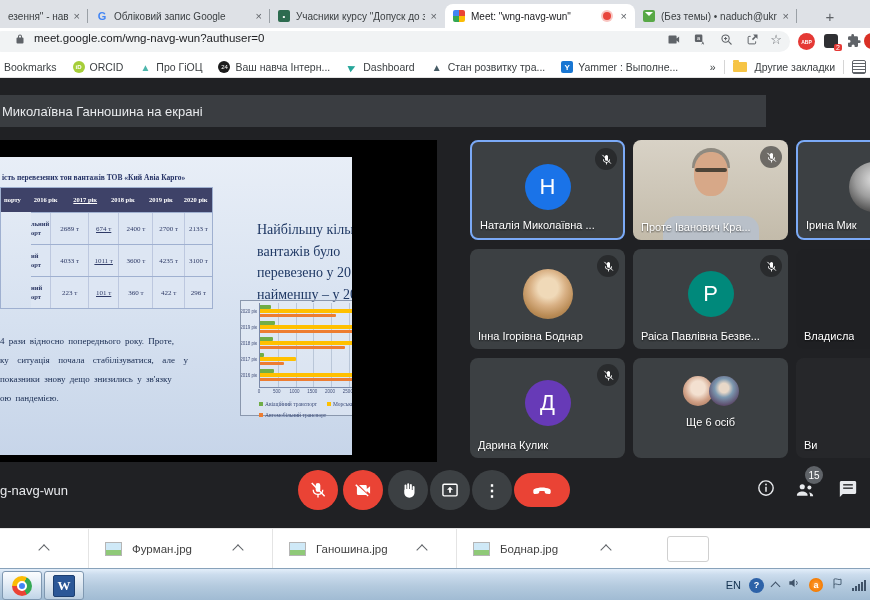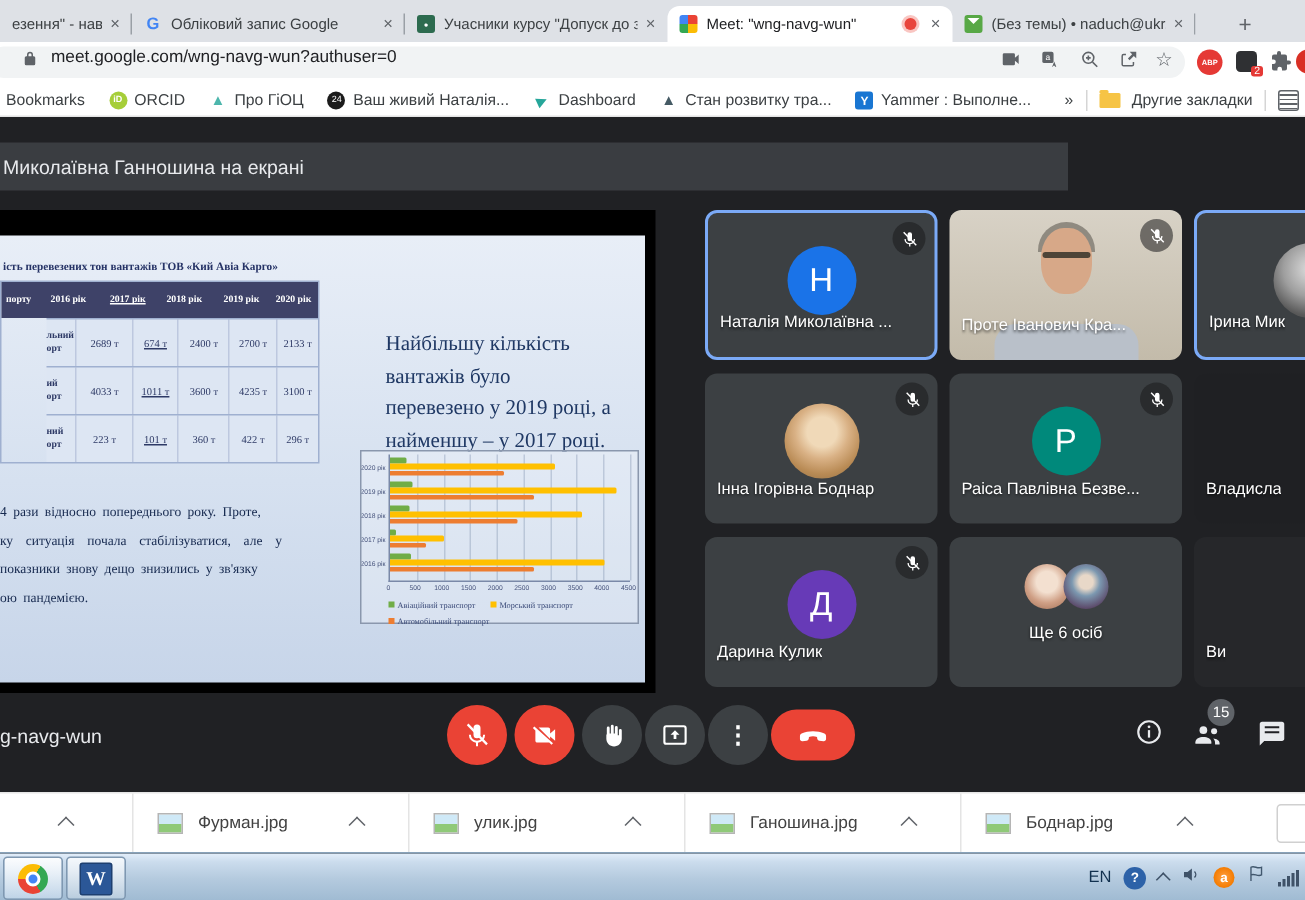--- a/index.html
+++ b/index.html
@@ -61,27 +61,27 @@
   #bm-right{position:absolute;right:4px;top:0;height:22px;display:flex;align-items:center;gap:8px;
     font-size:10.5px;color:#3c4043;}
   #bm-right .vsep{width:1px;height:14px;background:#d5d5d5;}
   .folder{width:14px;height:10px;background:#f6c445;border-radius:1px;position:relative;}
   .folder::before{content:"";position:absolute;left:0;top:-2px;width:6px;height:2px;background:#f6c445;border-radius:1px 1px 0 0;}
   .readlist{width:12px;height:12px;border:1px solid #5f6368;border-radius:2px;
     background:repeating-linear-gradient(#fff 0 2px,#5f6368 2px 3px);}
 
   
   #meet{position:absolute;left:0;top:78px;width:870px;height:450px;background:#202124;}
-  #banner{position:absolute;left:0;top:17px;width:712px;height:32px;background:#3a3d41;
+  #banner{position:absolute;left:0;top:17px;width:766px;height:32px;background:#3a3d41;
     display:flex;align-items:center;}
   #banner span{font-size:13px;color:#e8eaed;font-weight:500;margin-left:2px;white-space:nowrap;}
 
   
   #present-box{position:absolute;left:0;top:62px;width:437px;height:322px;background:#000;}
-  #slide{position:absolute;left:0;top:17px;width:430px;height:298px;overflow:hidden;
+  #slide{position:absolute;left:0;top:17px;width:352px;height:298px;overflow:hidden;
     background:linear-gradient(180deg,#e8eef7 0%,#d6e1f0 55%,#c7d5e9 100%);}
   #slide-title{position:absolute;left:2px;top:16px;font-family:"Liberation Serif",serif;
     font-weight:bold;font-size:7.5px;color:#263366;white-space:nowrap;}
   #ttable{position:absolute;left:0;top:30px;width:213px;border:1px solid #9fb0d0;box-sizing:border-box;}
   #ttable-head{display:flex;background:#3e4268;height:24px;}
   .thcell{color:#fff;font-family:"Liberation Serif",serif;font-weight:bold;font-size:6.5px;
     display:flex;align-items:center;justify-content:center;text-align:center;line-height:1.15;}
   .trow{display:flex;height:31px;border-top:1px solid #9fb0d0;background:#dde6f3;margin-left:30px;}
   .tcell{box-sizing:border-box;}
   .c0{width:23px;}.c1{width:44px;}.c2{width:36px;text-decoration:underline;}.c3{width:40px;}.c4{width:37px;}.c5{width:33px;}
@@ -109,21 +109,21 @@
   #chart-legend{position:absolute;left:18px;top:96px;width:164px;line-height:8px;}
   .legitem{display:inline-block;margin-right:10px;white-space:nowrap;}
   .legsw{display:inline-block;width:4px;height:4px;margin-right:2px;}
   .legtx{font-size:5.5px;color:#3a4a78;font-family:"Liberation Serif",serif;}
 
   
   #tiles{position:absolute;left:470px;top:62px;width:400px;height:322px;overflow:hidden;}
   .tile{position:absolute;width:155px;height:100px;background:#3c4043;border-radius:8px;
     box-sizing:border-box;overflow:hidden;}
   .tile.tactive{border:2px solid #7baaf7;}
-  .tname{position:absolute;left:8px;bottom:17px;font-size:11px;font-weight:500;color:#fff;
+  .tname{position:absolute;left:8px;bottom:7px;font-size:11px;font-weight:500;color:#fff;
     text-shadow:0 1px 2px rgba(0,0,0,.7);white-space:nowrap;overflow:hidden;max-width:140px;}
   .tname.centered{left:0;right:0;bottom:30px;text-align:center;max-width:none;}
   .micoff{position:absolute;right:6px;top:6px;width:22px;height:22px;border-radius:50%;
     background:rgba(25,26,28,.55);display:flex;align-items:center;justify-content:center;z-index:3;}
   .avatar{position:absolute;left:50%;top:22px;transform:translateX(-50%);width:46px;height:46px;
     border-radius:50%;color:#fff;font-size:22px;display:flex;align-items:center;justify-content:center;}
   .pavatar{position:absolute;left:50%;top:20px;transform:translateX(-50%);width:50px;height:50px;border-radius:50%;}
   .pg{background:radial-gradient(circle at 50% 35%,#e0e0e0,#9e9e9e 45%,#5a5a5a 75%,#3c3c3c);}
   .pb{background:radial-gradient(circle at 50% 38%,#f0d9b8 25%,#d9b185 45%,#b98b55 70%,#8a6a42);}
   .k-video-man{background:linear-gradient(180deg,#d8d2c6,#c3bbaa);}
@@ -288,21 +288,21 @@
         <div class="bmitem">
           <span class="bmic bm-orcid">iD</span>
           <span class="bmlabel">ORCID</span>
         </div>
         <div class="bmitem">
           <span class="bmic bm-triangle-teal"></span>
           <span class="bmlabel">Про ГіОЦ</span>
         </div>
         <div class="bmitem">
           <span class="bmic bm-circle-24">24</span>
-          <span class="bmlabel">Ваш живий Наталія...</span>
+          <span class="bmlabel">Ваш навча Інтерн...</span>
         </div>
         <div class="bmitem">
           <span class="bmic bm-plane"></span>
           <span class="bmlabel">Dashboard</span>
         </div>
         <div class="bmitem">
           <span class="bmic bm-triangle-dark"></span>
           <span class="bmlabel">Стан розвитку тра...</span>
         </div>
         <div class="bmitem">
@@ -556,25 +556,20 @@
         <span class="chev"></span>
       </div>
     <div id="dl-items" style="display:flex;height:100%;">
         <div class="dlitem">
           <span class="dlicon"></span>
           <span class="dlname">Фурман.jpg</span>
           <span class="chev"></span>
         </div>
         <div class="dlitem">
           <span class="dlicon"></span>
-          <span class="dlname">улик.jpg</span>
-          <span class="chev"></span>
-        </div>
-        <div class="dlitem">
-          <span class="dlicon"></span>
           <span class="dlname">Ганошина.jpg</span>
           <span class="chev"></span>
         </div>
         <div class="dlitem">
           <span class="dlicon"></span>
           <span class="dlname">Боднар.jpg</span>
           <span class="chev"></span>
         </div>
       </div>
     <div id="dl-showall"></div>

